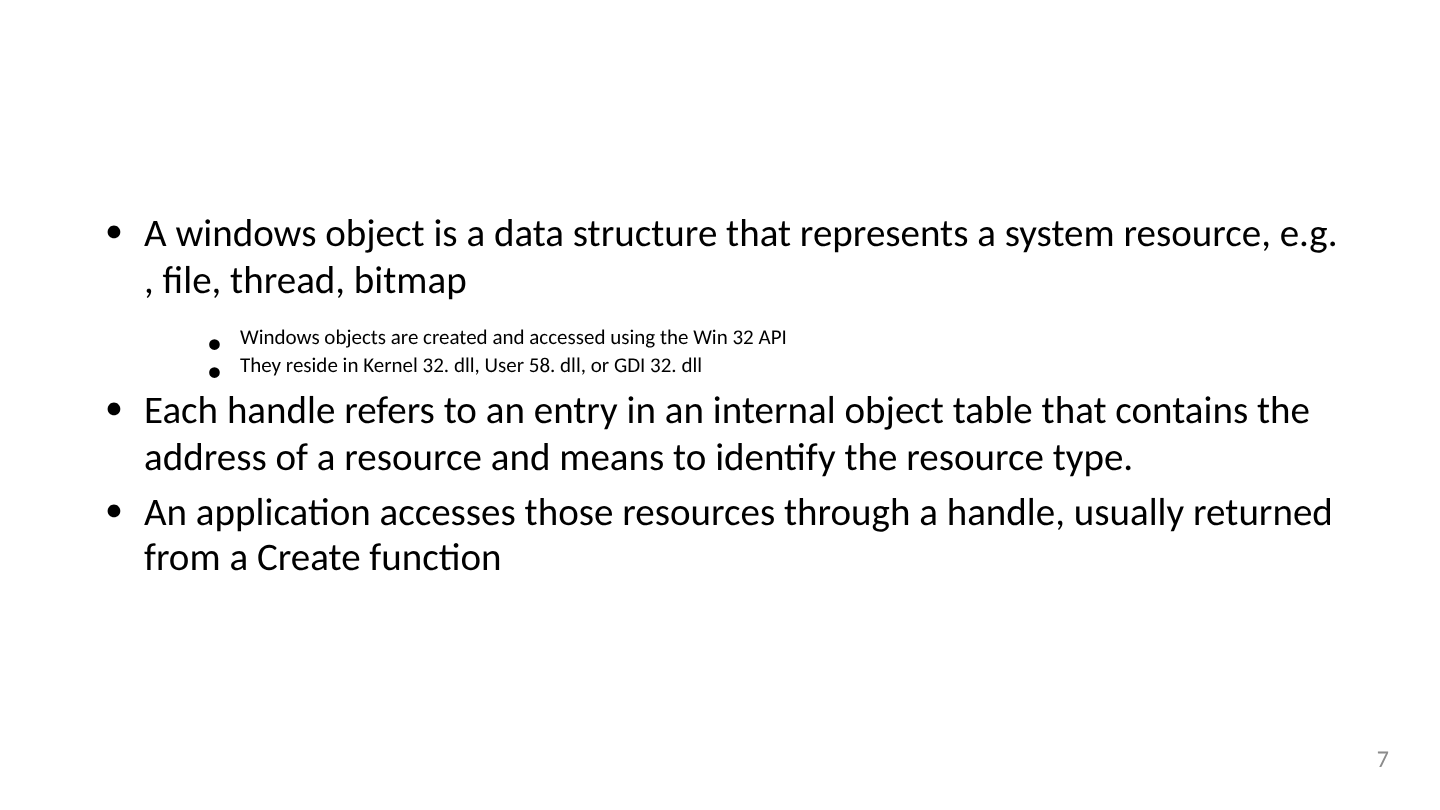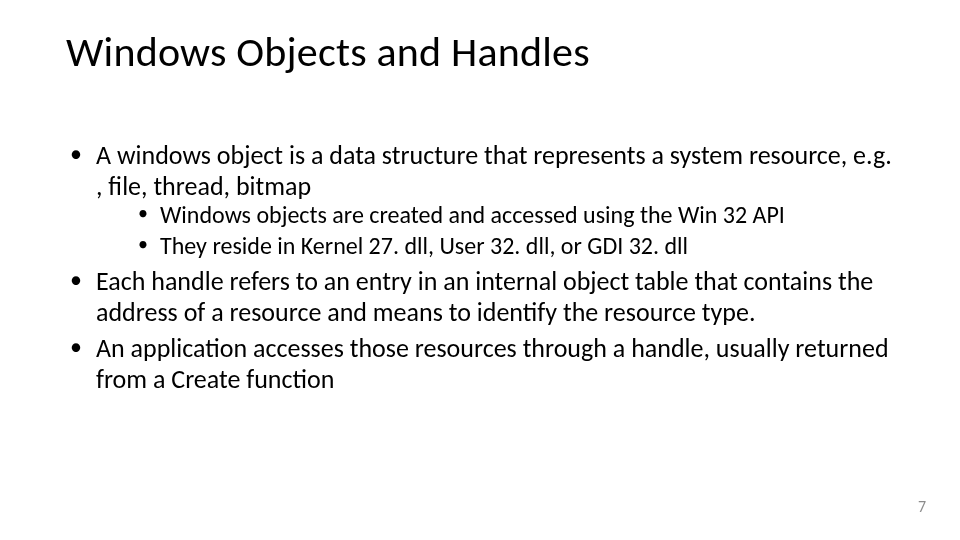--- a/index.html
+++ b/index.html
@@ -48,23 +48,23 @@
   ul.lvl1 > li::before {
     content: "•";
     position: absolute;
     left: 4px;
     top: 0;
     font-size: 24px;
     line-height: 1.2;
   }
   ul.lvl2 {
     list-style: none;
-    margin: 0 0 2px 0;
+    margin: 16px 0 2px 0;
     padding: 0 0 0 40px;
-    font-size: 24px;
+    font-size: 14px;
   }
   ul.lvl2 > li {
     position: relative;
     padding-left: 24px;
     margin-bottom: 2px;
   }
   ul.lvl2 > li::before {
     content: "•";
     position: absolute;
     left: 2px;
@@ -78,32 +78,31 @@
     bottom: 24px;
     font-size: 16px;
     color: #8c8c8c;
   }
 </style>
 </head>
 <body>
 
 <div class="slide">
 
-  <div class="title">Windows Objects and Handles</div>
 
   <div class="body">
     <ul class="lvl1">
       <li>
         <span>A windows object is a data structure that represents a system resource, e.g. , file, thread, bitmap</span>
         <ul class="lvl2">
           <li>
             <span>Windows objects are created and accessed using the Win 32 API</span>
           </li>
           <li>
-            <span>They reside in Kernel 27. dll, User 32. dll, or GDI 32. dll</span>
+            <span>They reside in Kernel 32. dll, User 58. dll, or GDI 32. dll</span>
           </li>
         </ul>
       </li>
       <li>
         <span>Each handle refers to an entry in an internal object table that contains the address of a resource and means to identify the resource type.</span>
       </li>
       <li>
         <span>An application accesses those resources through a handle, usually returned from a Create function</span>
       </li>
     </ul>

